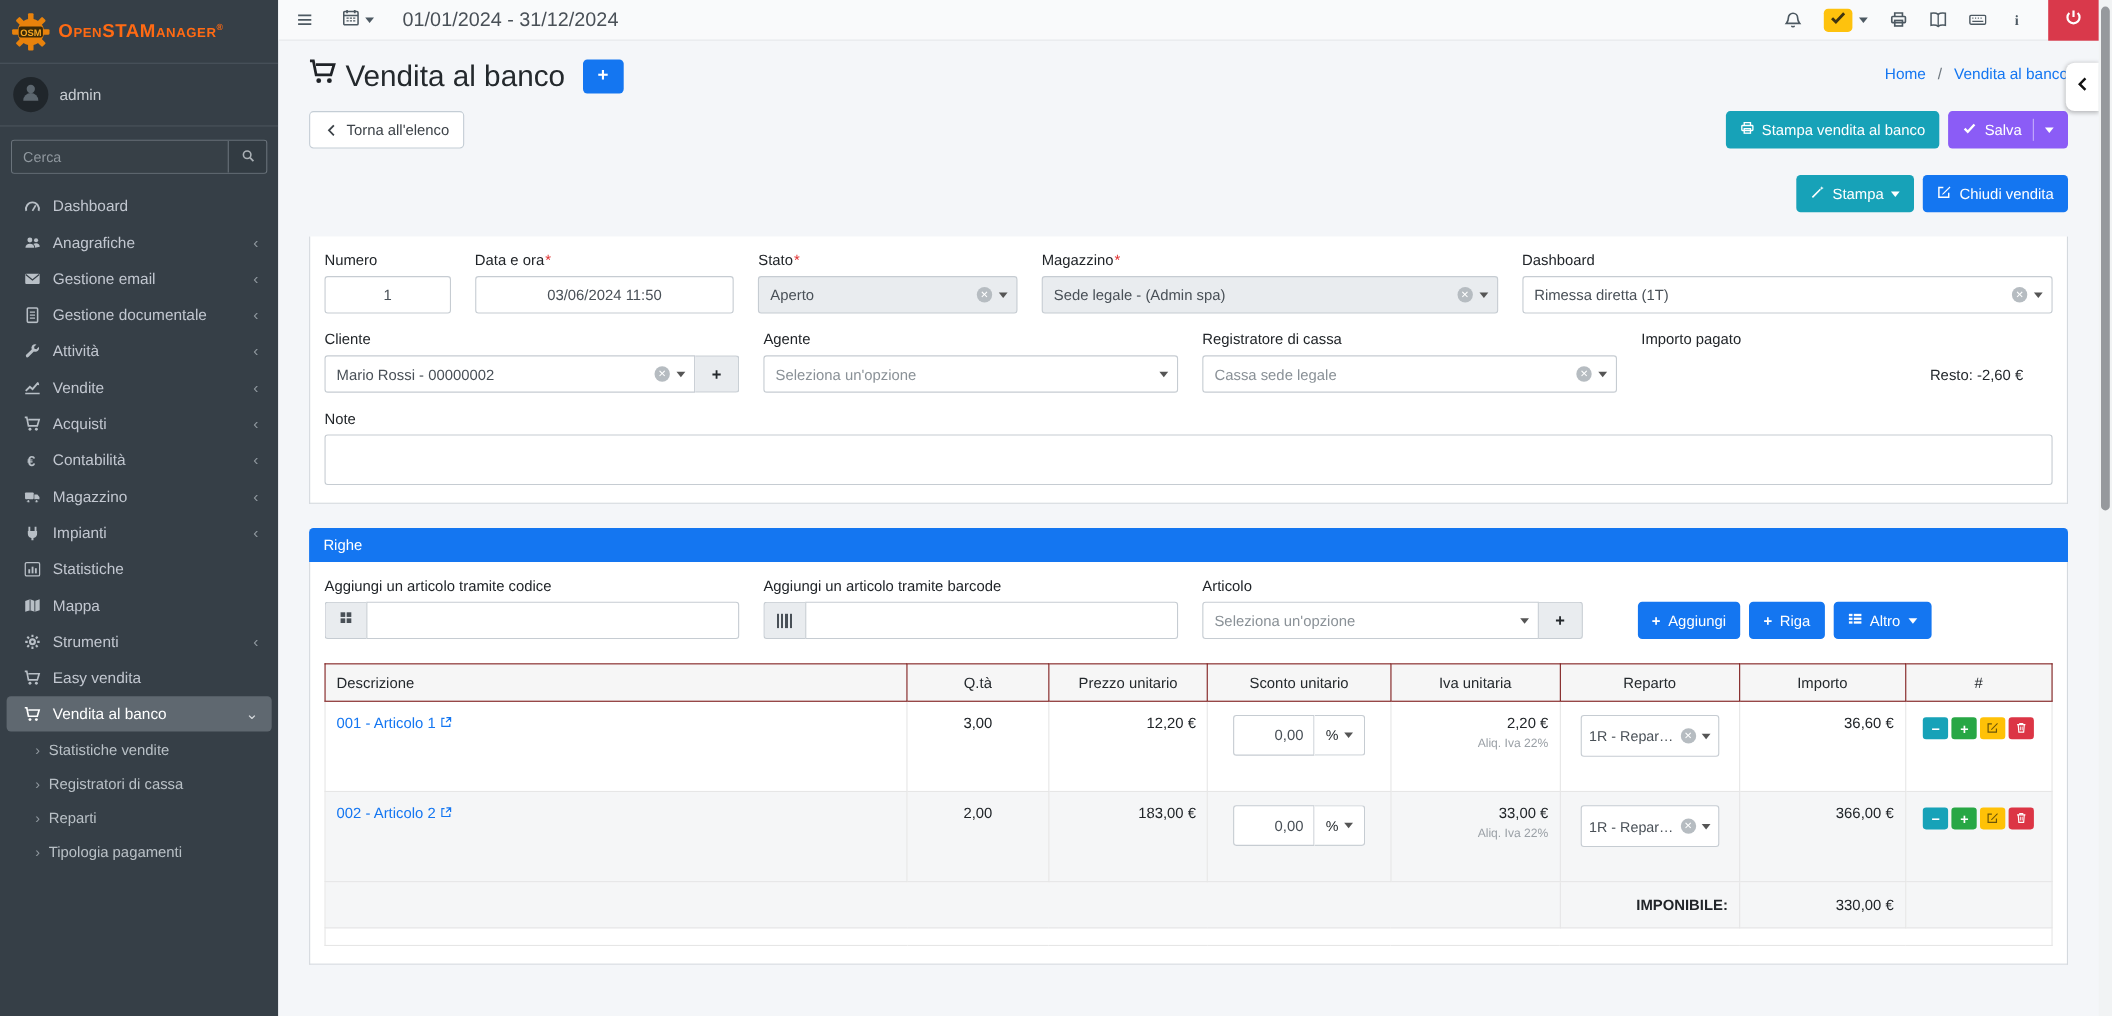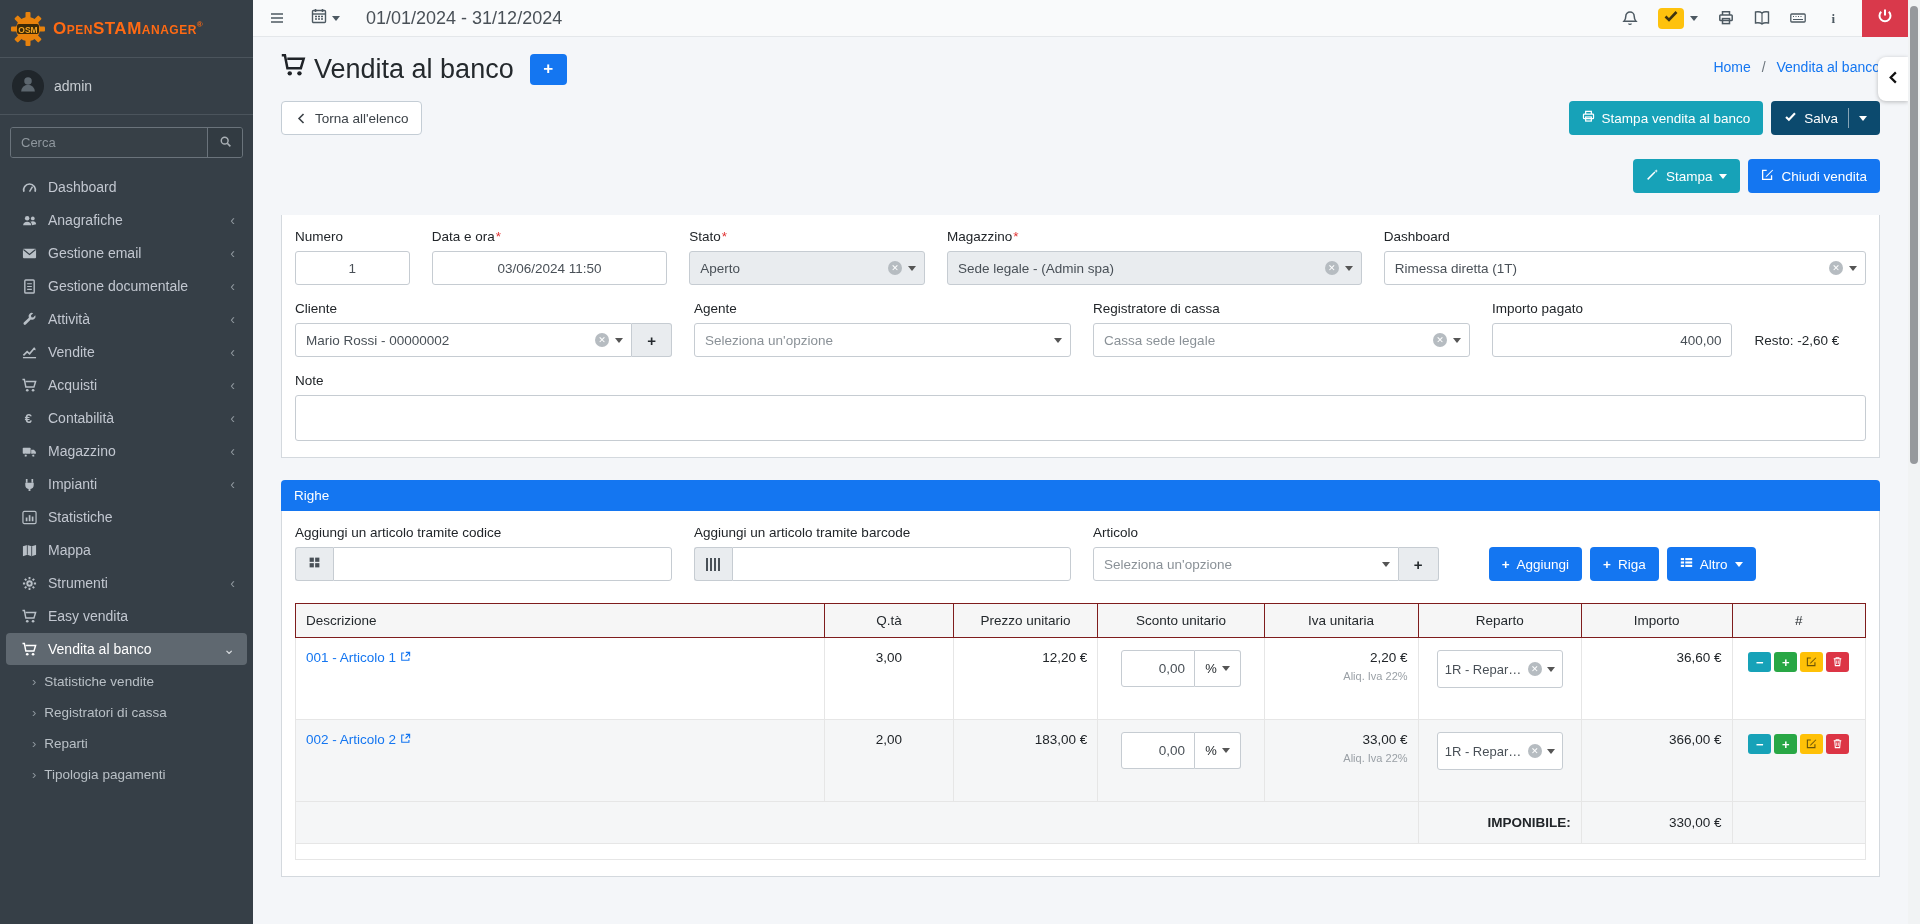--- a/index.html
+++ b/index.html
@@ -61,21 +61,21 @@
   .breadcrumb { margin-left:auto; font-size:14px; padding-top:6px; }
   .breadcrumb a { color:#1476f1; text-decoration:none; cursor:pointer; }
   .breadcrumb .sep { color:#6c757d; margin:0 7px; }
   .collapse-tab { position:absolute; right:12px; top:57px; width:30px; height:44px; background:#fff; border-radius:8px 0 0 8px; box-shadow:0 1px 4px rgba(0,0,0,.25); display:flex; align-items:center; justify-content:center; cursor:pointer; color:#111; }
   .collapse-tab svg { width:15px; height:15px; }
 
   .btn { display:inline-flex; align-items:center; gap:7px; border:0; border-radius:4px; font-size:13.5px; padding:0 13px; height:34px; cursor:pointer; color:#fff; font-family:inherit; white-space:nowrap; }
   .btn svg { width:13px; height:13px; }
   .btn-white { background:#fff; border:1px solid #c4cdd5; color:#3c4248; }
   .btn-info { background:#17a2b8; }
-  .btn-success { background:#0c4a6e; }
+  .btn-success { background:#8b5cf6; }
   .btn-primary { background:#1476f1; }
   .btn .divider { width:1px; height:20px; background:rgba(255,255,255,.5); margin:0 3px; }
 
   .actions-row1 { display:flex; margin-top:16px; align-items:center; }
   .actions-row1 .right { margin-left:auto; display:flex; gap:8px; }
   .actions-row2 { display:flex; justify-content:flex-end; gap:8px; margin-top:24px; }
 
   .panel { margin-top:22px; border-radius:4px 4px 0 0; }
   .panel-header { background:#1476f1; color:#fff; font-size:13.5px; padding:8px 13px; border-radius:4px 4px 0 0; }
   .panel-body { background:#fff; border:1px solid #d4d9de; border-top:0; padding:14px 13px 16px; }
@@ -552,21 +552,20 @@
             <div class="fgroup" style="width:24%;">
               <label><span>Registratore di cassa</span></label>
               <div class="sel2">
                 <span class="val placeholder">Cassa sede legale</span>
                 <span class="clear-x">✕</span>
                 <span class="caret" style="color:#555;"></span>
               </div>
             </div>
             <div class="fgroup" style="width:15.3%;">
               <label><span>Importo pagato</span></label>
-              <input class="tinput right-al" value="400,00" style="">
             </div>
             <div class="fgroup">
               <label>&nbsp;</label>
               <span class="resto">Resto: -2,60 €</span>
             </div>
           </div>
 
           <div class="fgroup row2" style="width:100%;">
             <label><span>Note</span></label>
             <textarea class="note-area" style=""></textarea>

